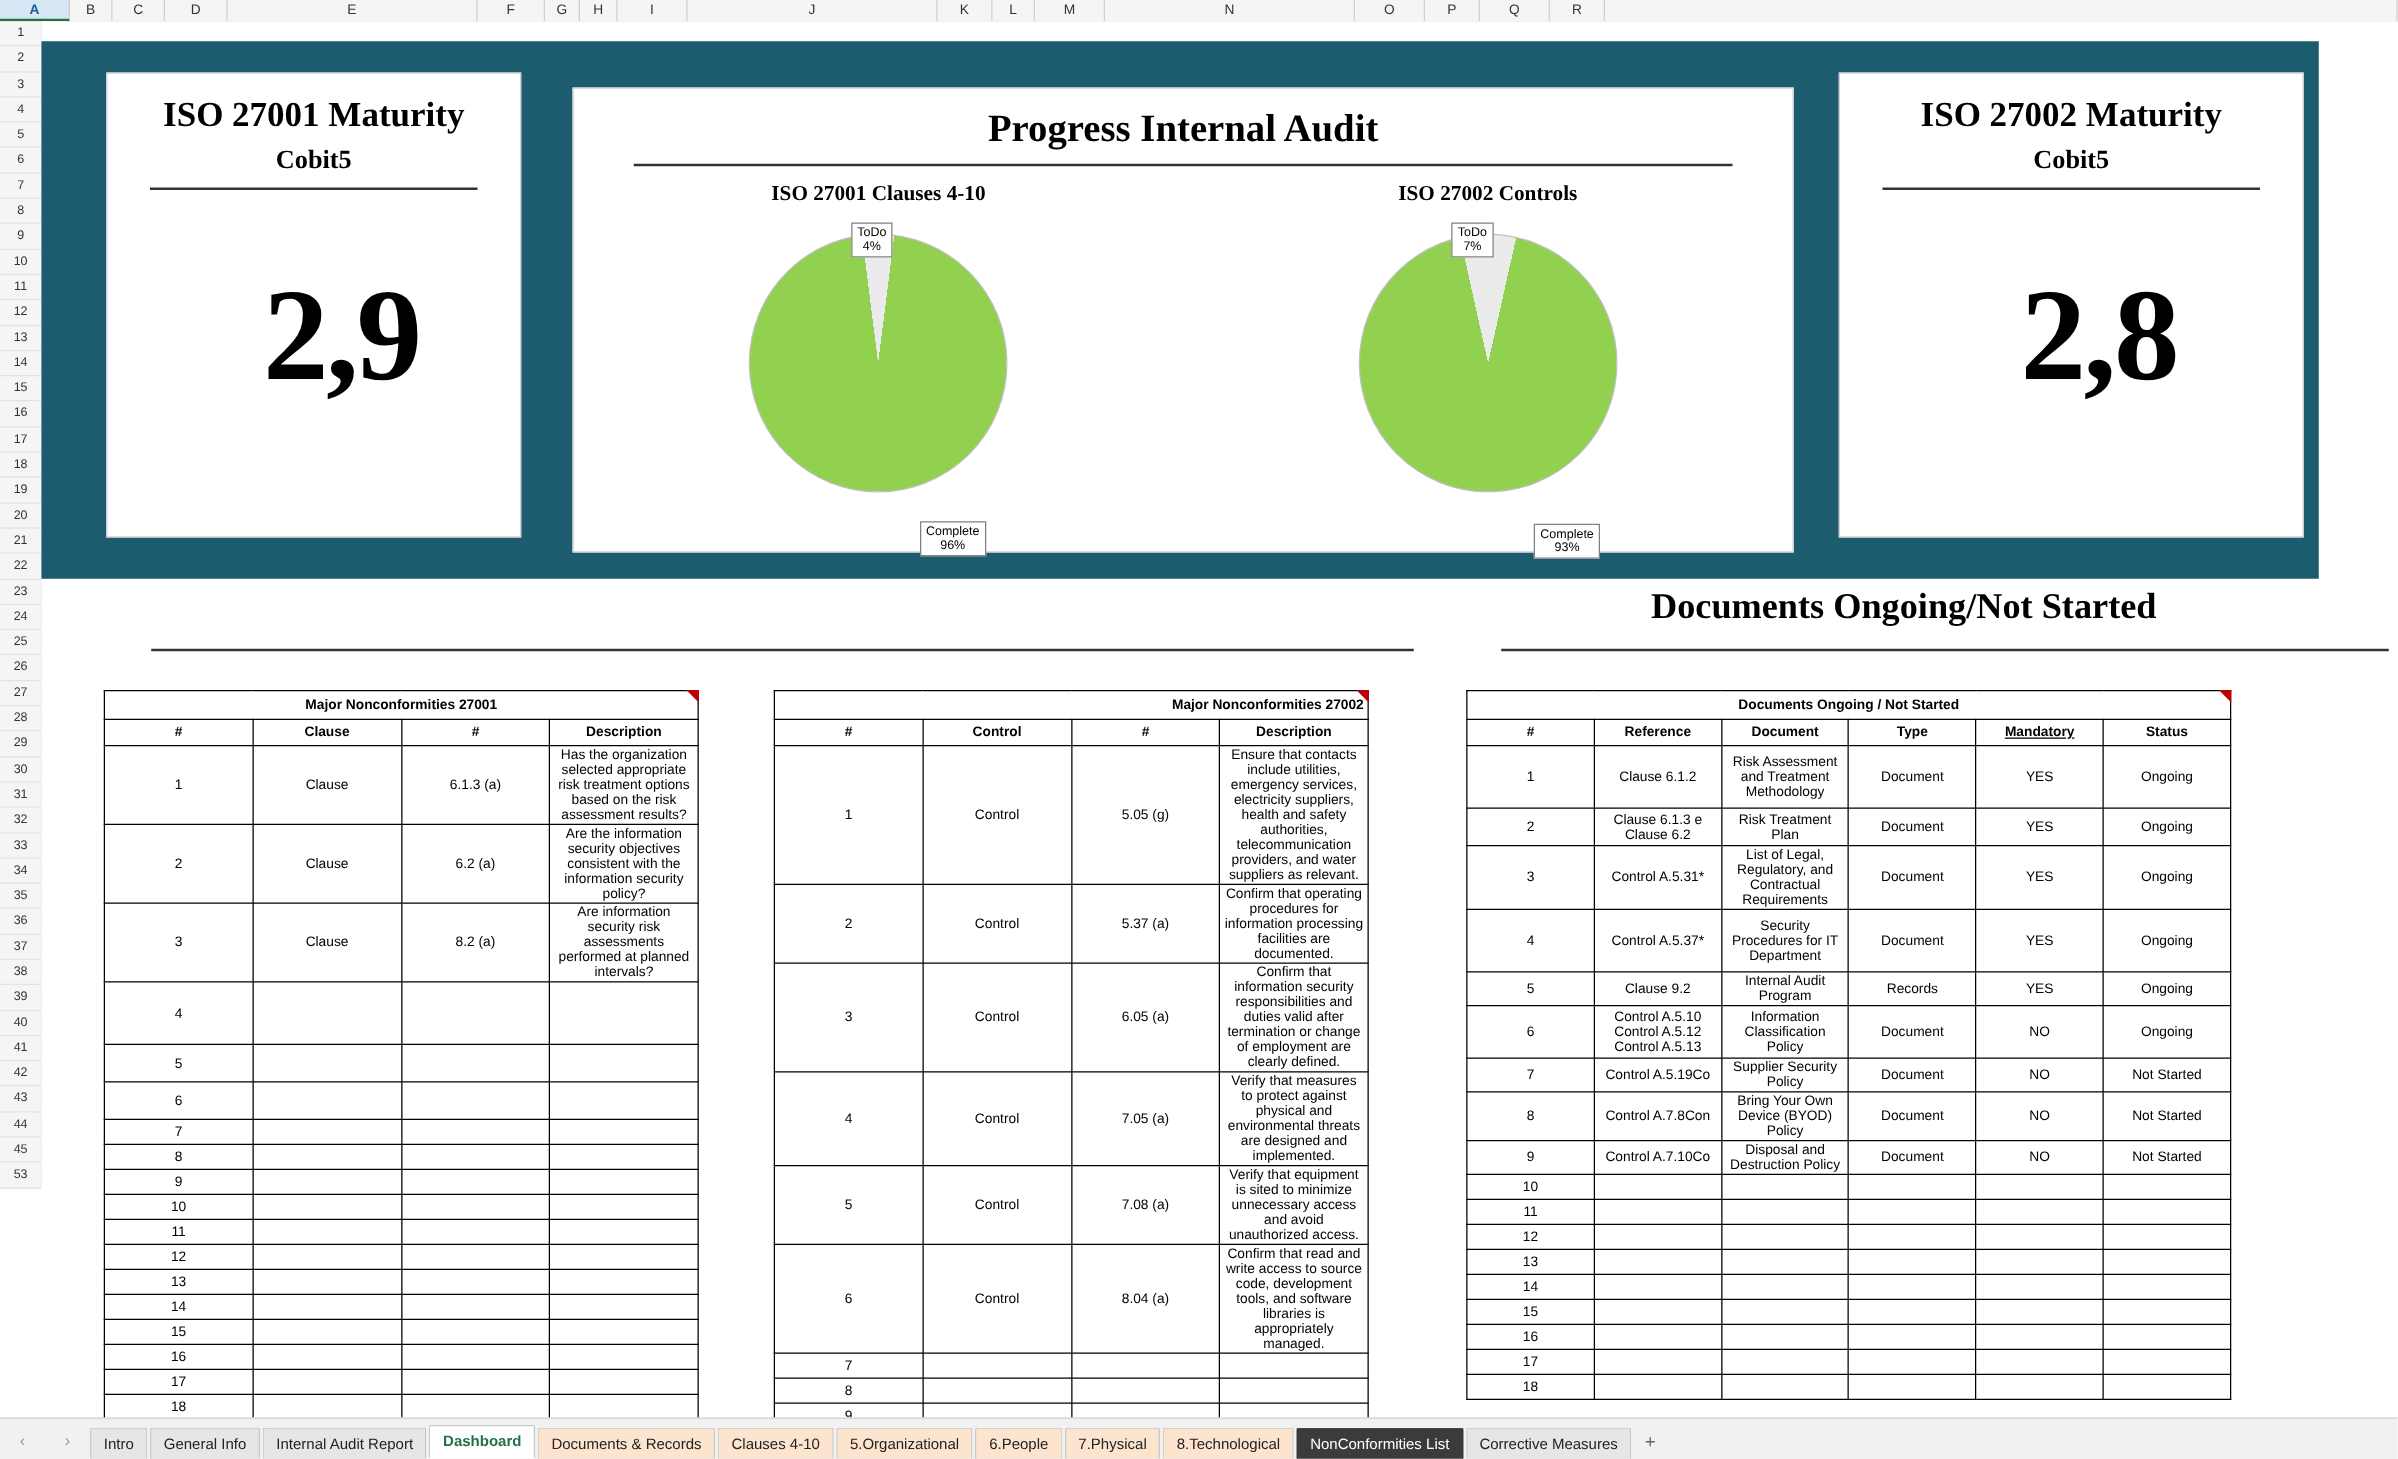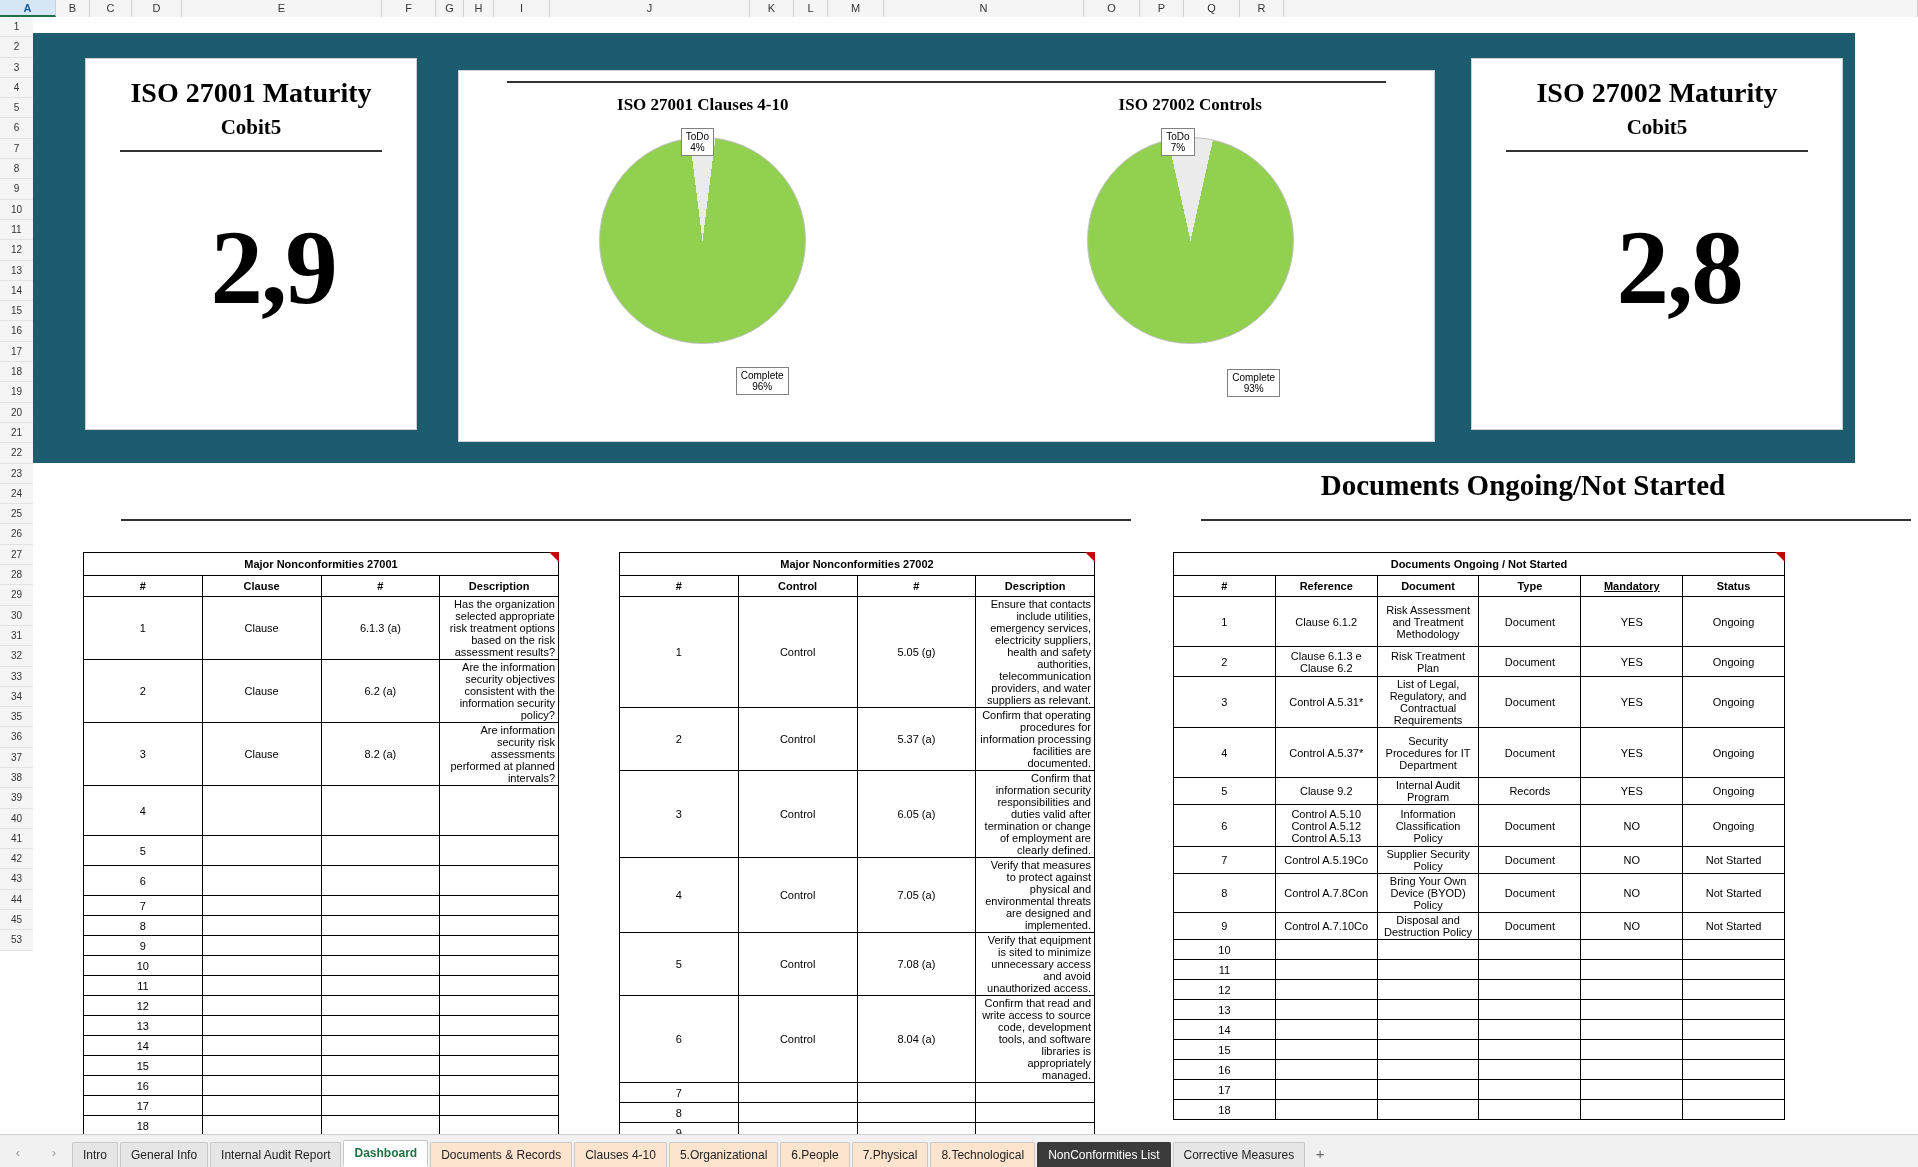--- a/index.html
+++ b/index.html
@@ -84,21 +84,21 @@
     font-size:29px;text-align:center;
   }
   .sec-rule{position:absolute;height:2px;background:#333;}
   
   table.xt{border-collapse:collapse;position:absolute;background:#fff;}
   table.xt th, table.xt td{
     border:1px solid #000;font-size:11px;padding:1px 3px;vertical-align:middle;
   }
   table.xt th{font-weight:bold;text-align:center;background:#fff;}
   table.xt td.c{text-align:center;}
-  table.xt td.l{text-align:right;}
+  table.xt td.l{text-align:center;}
   .tbl-title{
     font-family:"Liberation Sans", sans-serif;font-weight:bold;font-size:13px;
     text-align:center;
   }
   .corner{position:absolute;width:0;height:0;border-top:10px solid #c00000;border-left:10px solid transparent;}
   
   #tabbar{
     position:absolute;left:0;bottom:0;width:1918px;height:32px;
     background:#f1f1f1;border-top:1px solid #d0d0d0;
     display:flex;align-items:flex-end;
@@ -194,20 +194,21 @@
     <div class="banner">
 
       <div class="card" id="card-left">
         <div class="card-title mat-h1">ISO 27001 Maturity</div>
         <div class="card-title mat-h2">Cobit5</div>
         <div class="mat-rule"></div>
         <div class="mat-value">2,9</div>
       </div>
 
       <div class="card" id="card-mid">
+        <div class="card-title prog-title">Progress Internal Audit</div>
         <div class="prog-rule"></div>
         <div class="pie-wrap">
 
           <div class="pie-block">
             <div class="pie-sub">ISO 27001 Clauses 4-10</div>
             <div class="pie" id="pie1" style="background: conic-gradient(rgb(235, 235, 235) 0deg, rgb(235, 235, 235) 7.2deg, rgb(146, 208, 80) 7.2deg, rgb(146, 208, 80) 352.8deg, rgb(235, 235, 235) 352.8deg, rgb(235, 235, 235) 360deg); border: 1px solid rgb(191, 191, 191);">
               <div class="shadow"></div>
             </div>
             <div class="lbl" style="left:193px;top:33px;">
               <div>ToDo</div>
@@ -372,21 +373,21 @@
               <td class="l" style="width: 340px;"></td>
             </tr>
           </tbody>
         </table>
         <div class="corner" style="right: 0px; top: 0px;"></div>
       </div>
     <div id="tbl-27002-holder" style="position:absolute;left:586px;top:535px;">
         <table class="xt" style="position: relative; width: 476px; table-layout: fixed;">
           <tbody>
             <tr>
-              <th colspan="4" class="tbl-title" style="height: 20px;">Major Nonconformities 27002</th>
+              <th colspan="4" class="tbl-title" style="height: 20px; text-align: right;">Major Nonconformities 27002</th>
             </tr>
             <tr>
               <th style="width: 20px; height: 18px;">#</th>
               <th style="width: 52px; height: 18px;">Control</th>
               <th style="width: 56px; height: 18px;">#</th>
               <th style="width: 348px; height: 18px;">Description</th>
             </tr>
             <tr style="height: 50px;">
               <td class="c" style="width: 20px;">1</td>
               <td class="c" style="width: 52px;">Control</td>

